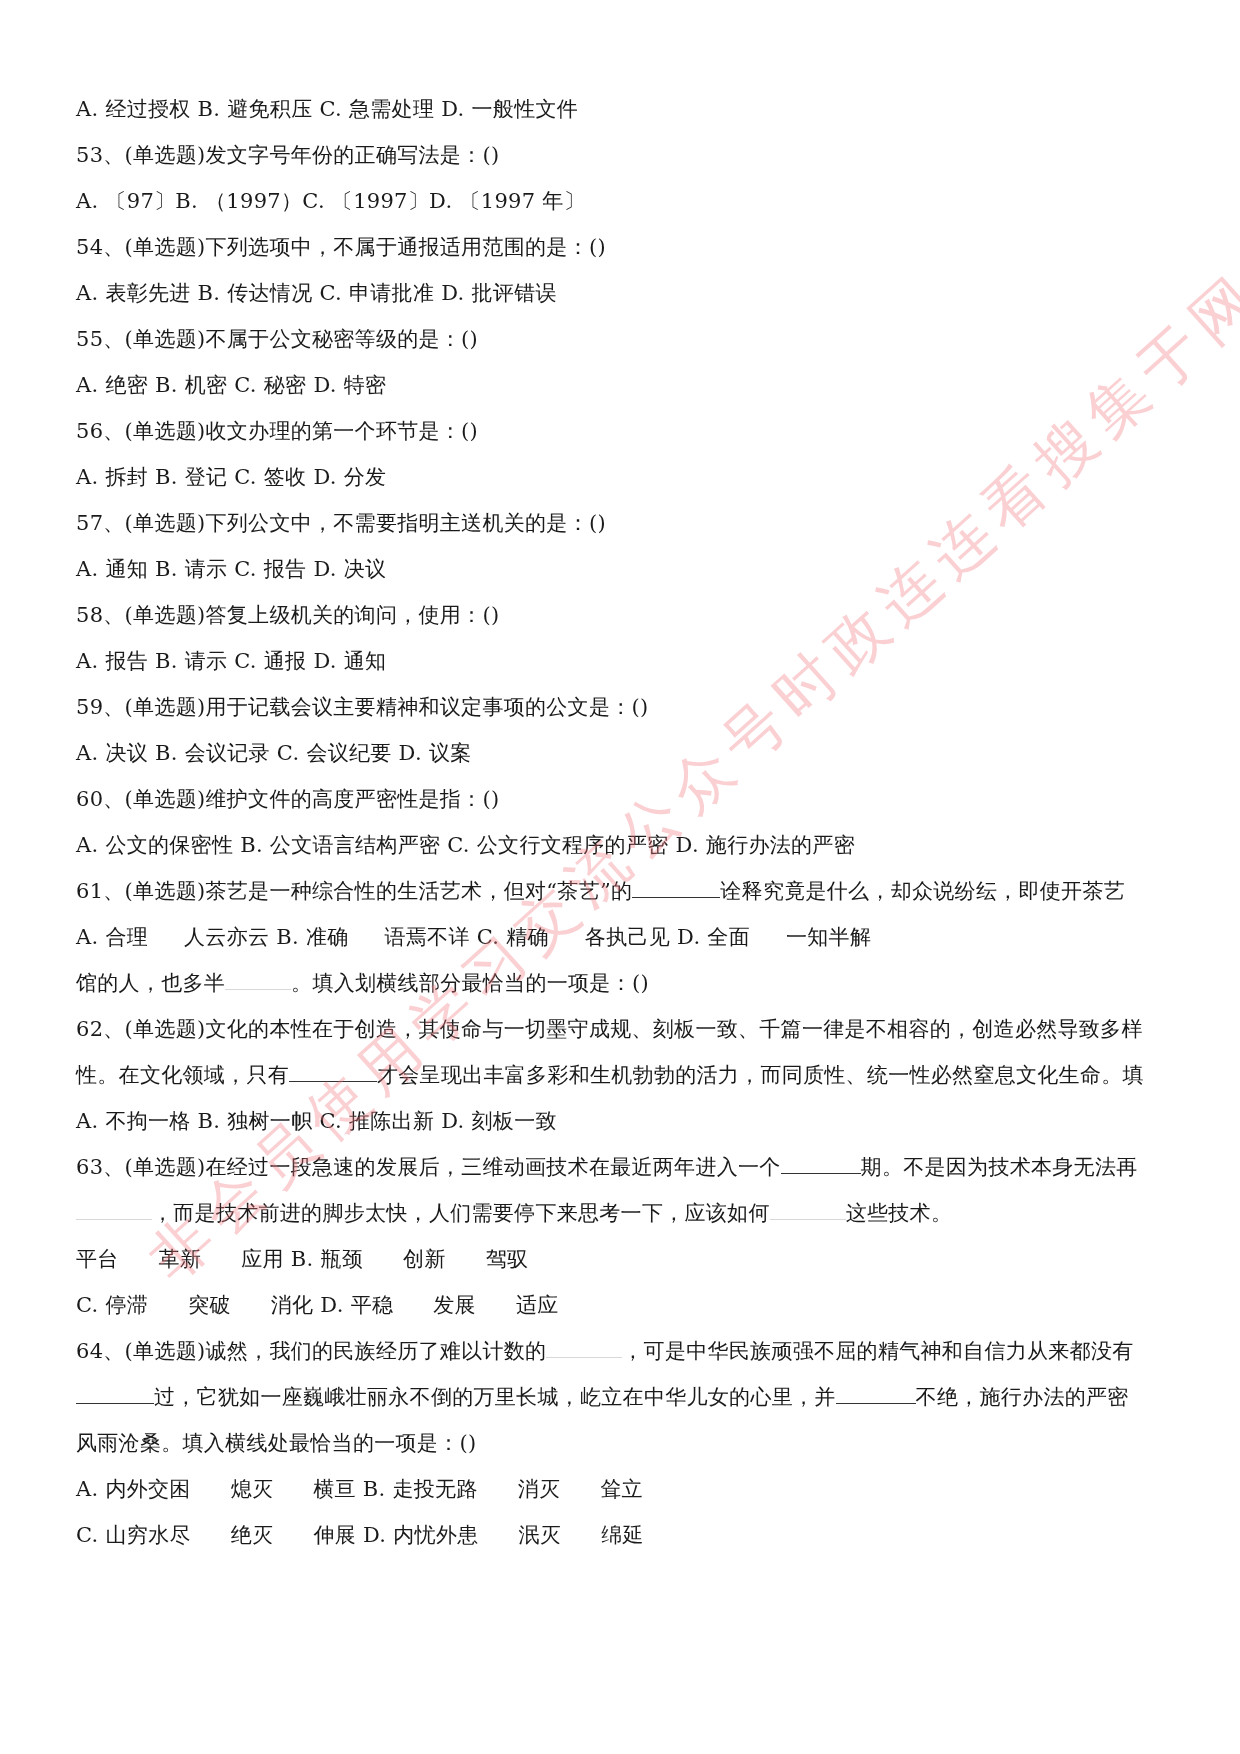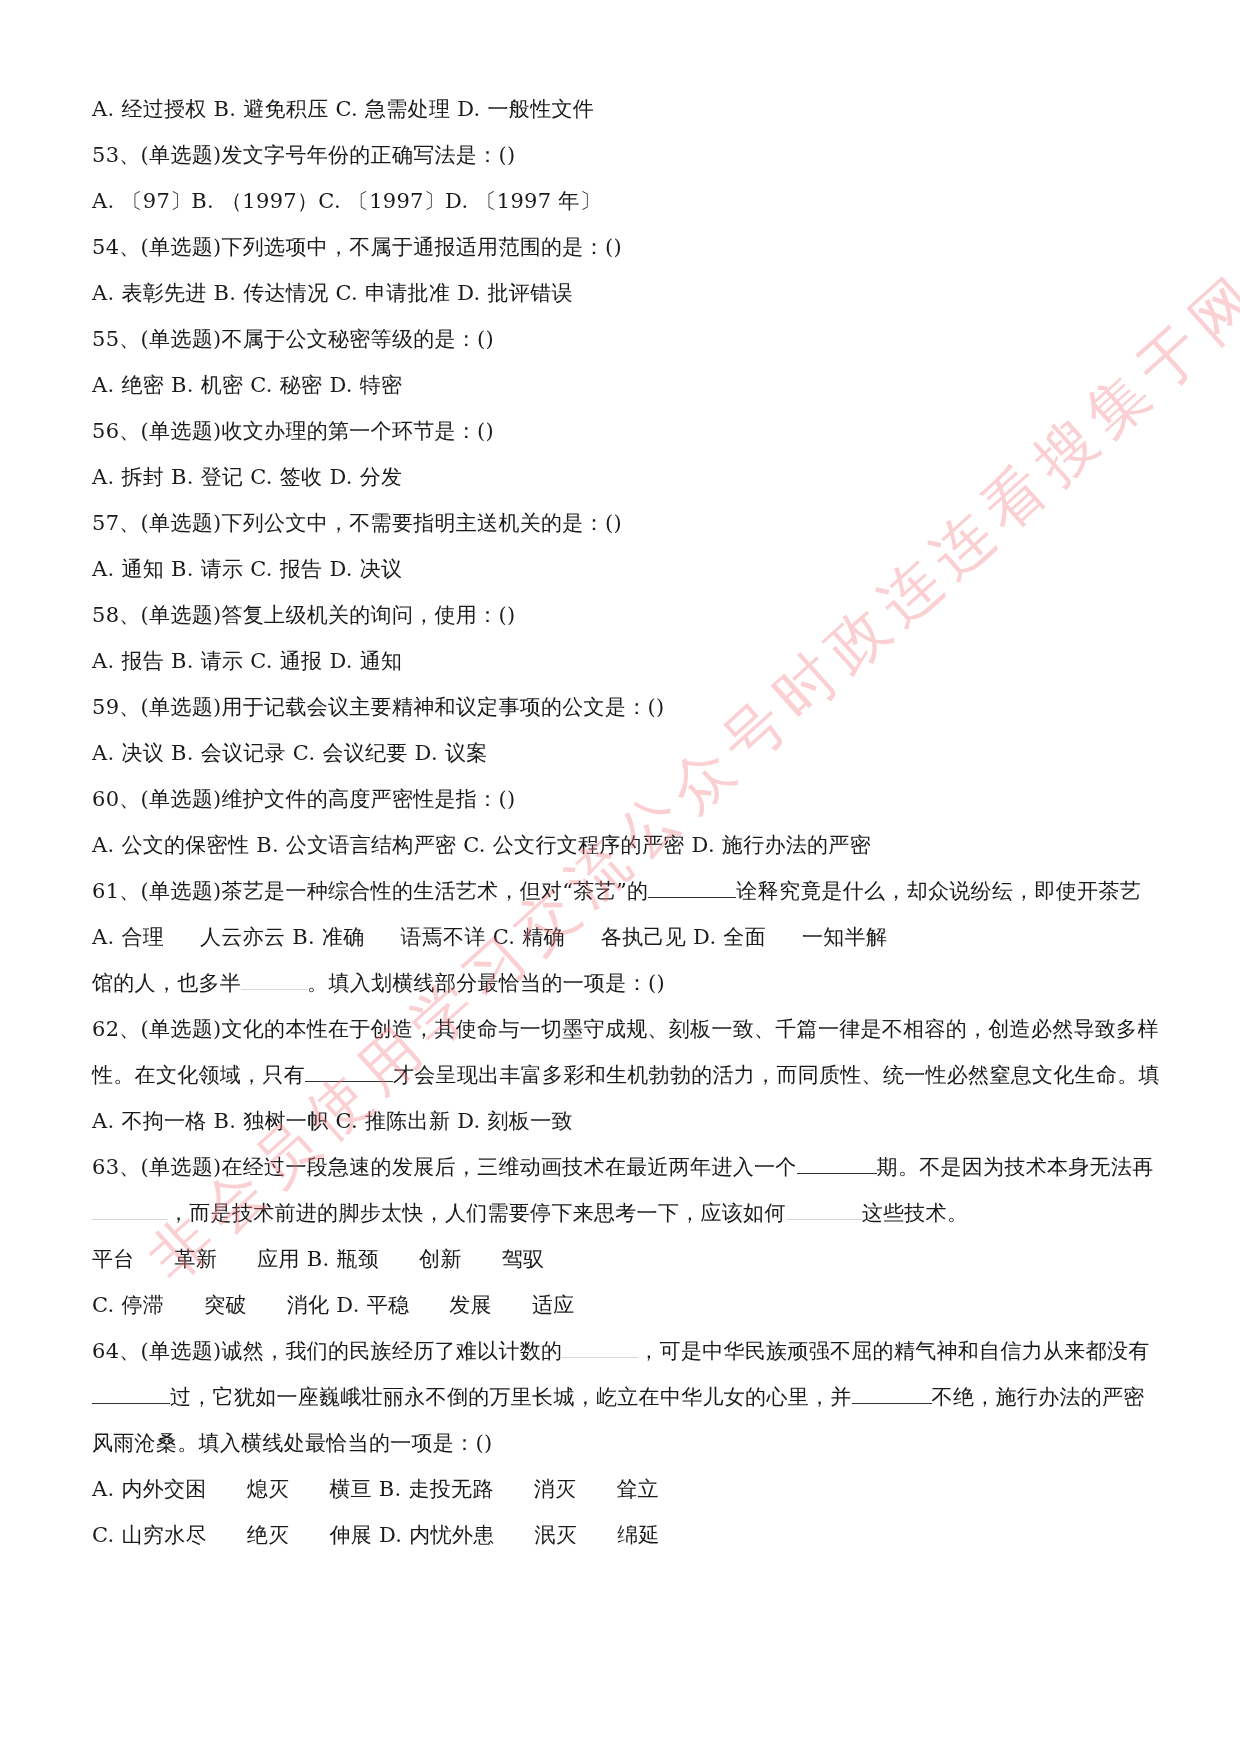--- a/index.html
+++ b/index.html
@@ -25,21 +25,20 @@
     left: 76px;
     top: 86px;
     width: 1100px;
   }
   .line {
     height: 46px;
     line-height: 46px;
     font-size: 21px;
     white-space: pre;
     letter-spacing: 0.3px;
-    margin-left: 16px;
   }
   .blank {
     display: inline-block;
     border-bottom: 1px solid #333;
     height: 26px;
     vertical-align: baseline;
   }
   .blank.faint { border-bottom-color: #d8d8d8; }
   .gap { display: inline-block; }
   .watermark {

